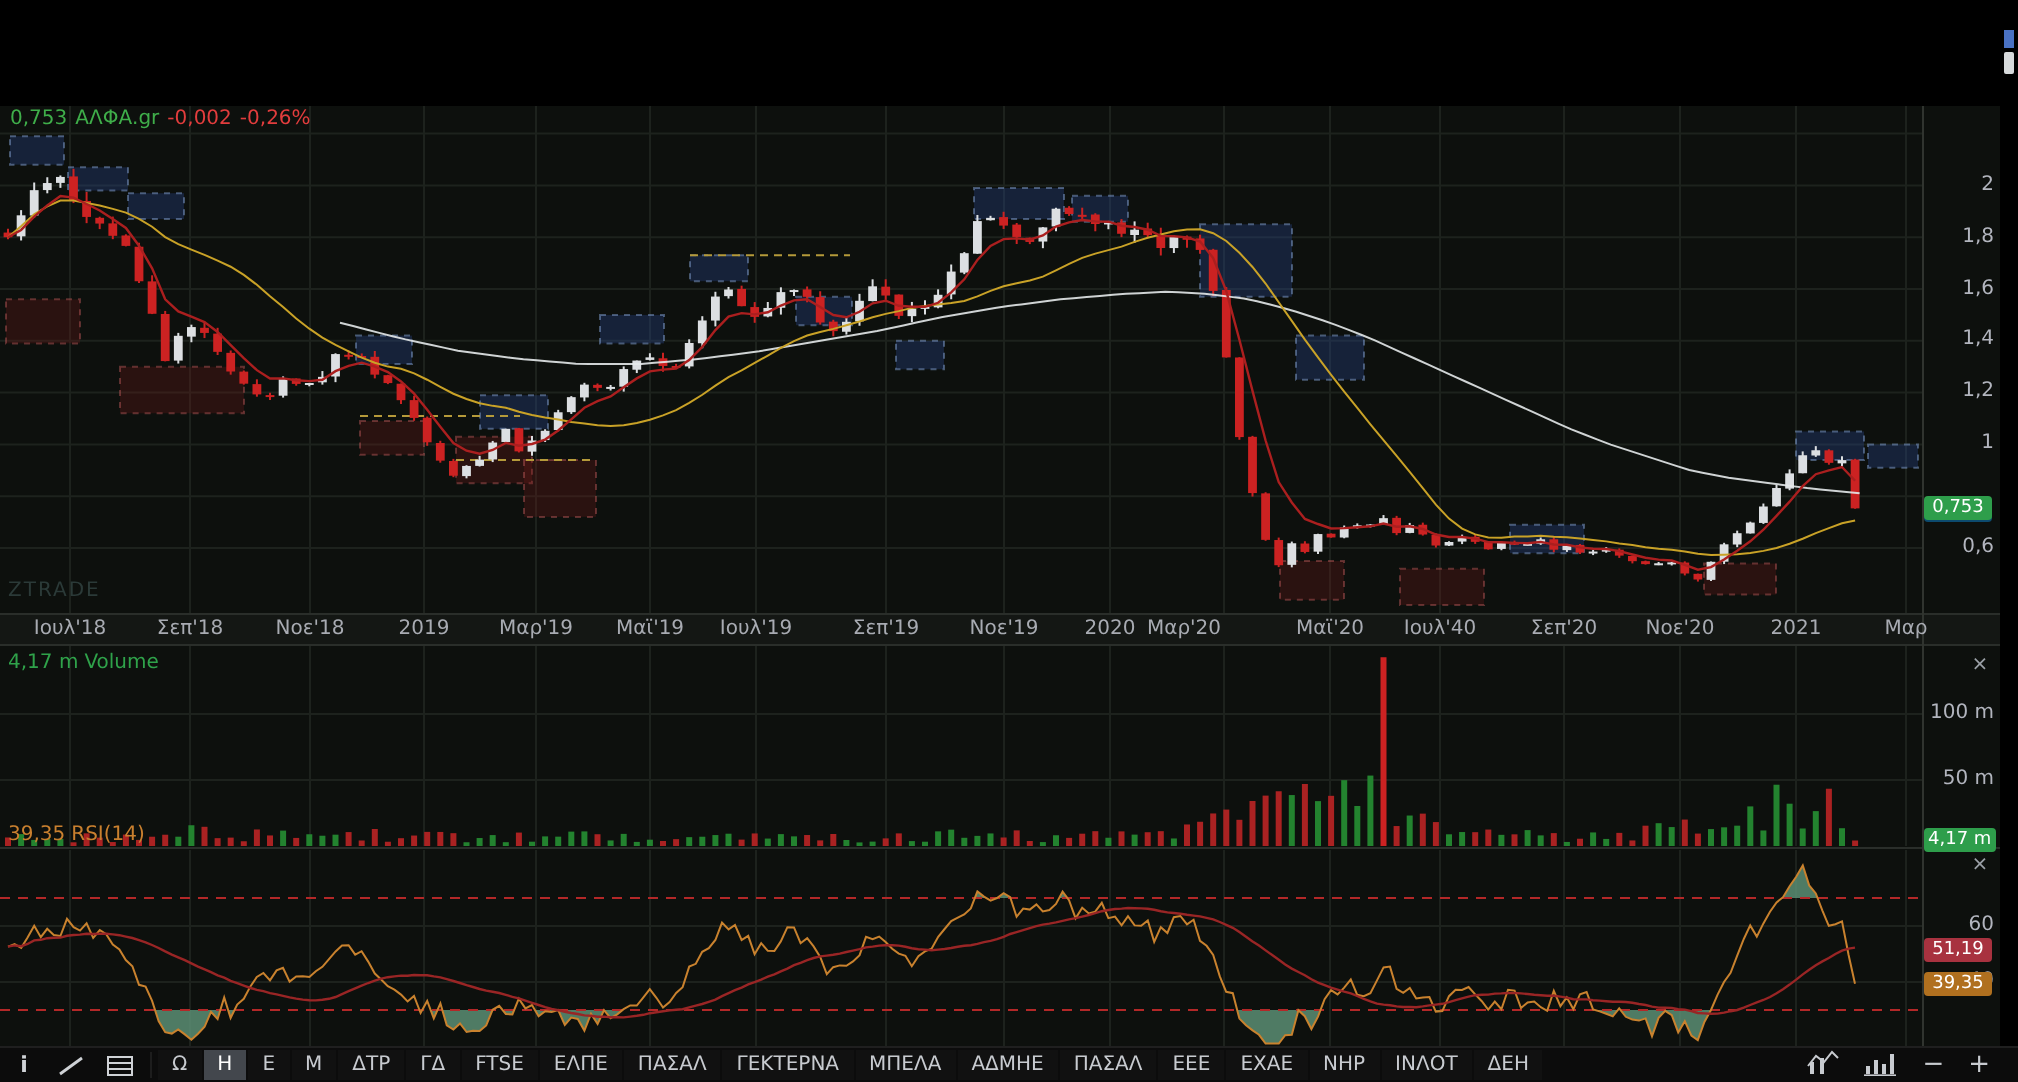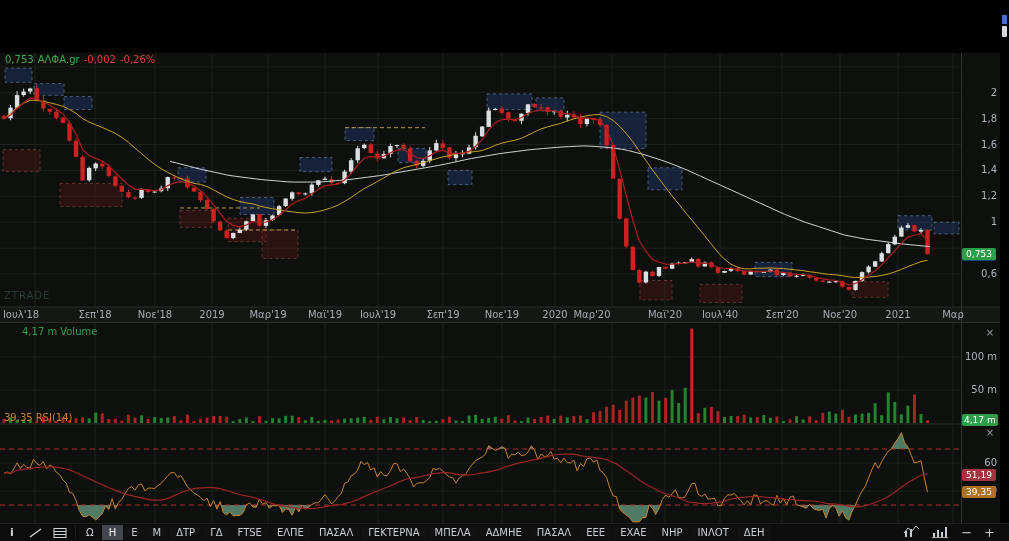--- a/index.html
+++ b/index.html
@@ -7,21 +7,21 @@
        font-family:"DejaVu Sans","Liberation Sans",sans-serif;-webkit-font-smoothing:antialiased;}
   #chart-svg{position:absolute;left:0;top:0;z-index:1;}
   .ovl{position:absolute;left:0;top:0;width:1009px;height:461px;z-index:4;pointer-events:none;}
   .main-legend{position:absolute;left:5px;top:54px;font-size:10px;white-space:nowrap;}
   .main-legend span{margin-right:4px;}
   .lg-green{color:#3fae4a;}
   .lg-red{color:#e23d3d;}
   .watermark{position:absolute;left:4px;top:290px;font-size:10px;font-weight:normal;
              letter-spacing:1px;color:#2b3a38;}
   .pane-legend{position:absolute;left:4px;font-size:10px;white-space:nowrap;}
-  .pane-legend.vol{top:326px;color:#2fa24a;margin-left:18px;}
+  .pane-legend.vol{top:326px;color:#2fa24a;}
   .pane-legend.rsi{top:412px;color:#c9802f;}
   .pane-legend span{margin-right:3px;}
   .tick{position:absolute;color:#b2b5be;font-size:10px;line-height:12px;}
   .tick.right{left:961px;width:36px;text-align:right;}
   .time-label{position:absolute;top:309px;transform:translateX(-50%);
               color:#a8abb2;font-size:10px;white-space:nowrap;}
   .tag{position:absolute;left:962px;min-width:34px;height:12px;border-radius:2px;color:#fff;
        font-size:9px;line-height:12px;text-align:center;padding:0 2px;box-sizing:border-box;}
   .close-btn{position:absolute;left:983px;width:14px;height:12px;color:#9aa0a6;font-size:10px;
              line-height:12px;text-align:center;cursor:pointer;pointer-events:auto;}
@@ -604,21 +604,21 @@
     <div class="pane-legend vol">
       <span>4,17 m</span><span>Volume</span>
     </div>
 
     <div class="pane-legend rsi">
       <span>39,35</span><span>RSI(14)</span>
     </div>
 
     <div class="close-btn" style="top:327px;">×</div>
     <div class="close-btn" style="top:427px;">×</div>
-  <div class="time-label" style="left:21px;">Ιουλ'18</div>
+  <div class="time-label" style="left:35px;">Ιουλ'18</div>
       <div class="time-label" style="left:95px;">Σεπ'18</div>
       <div class="time-label" style="left:155px;">Νοε'18</div>
       <div class="time-label" style="left:212px;">2019</div>
       <div class="time-label" style="left:268px;">Μαρ'19</div>
       <div class="time-label" style="left:325px;">Μαϊ'19</div>
       <div class="time-label" style="left:378px;">Ιουλ'19</div>
       <div class="time-label" style="left:443px;">Σεπ'19</div>
       <div class="time-label" style="left:502px;">Νοε'19</div>
       <div class="time-label" style="left:555px;">2020</div>
       <div class="time-label" style="left:592px;">Μαρ'20</div>

